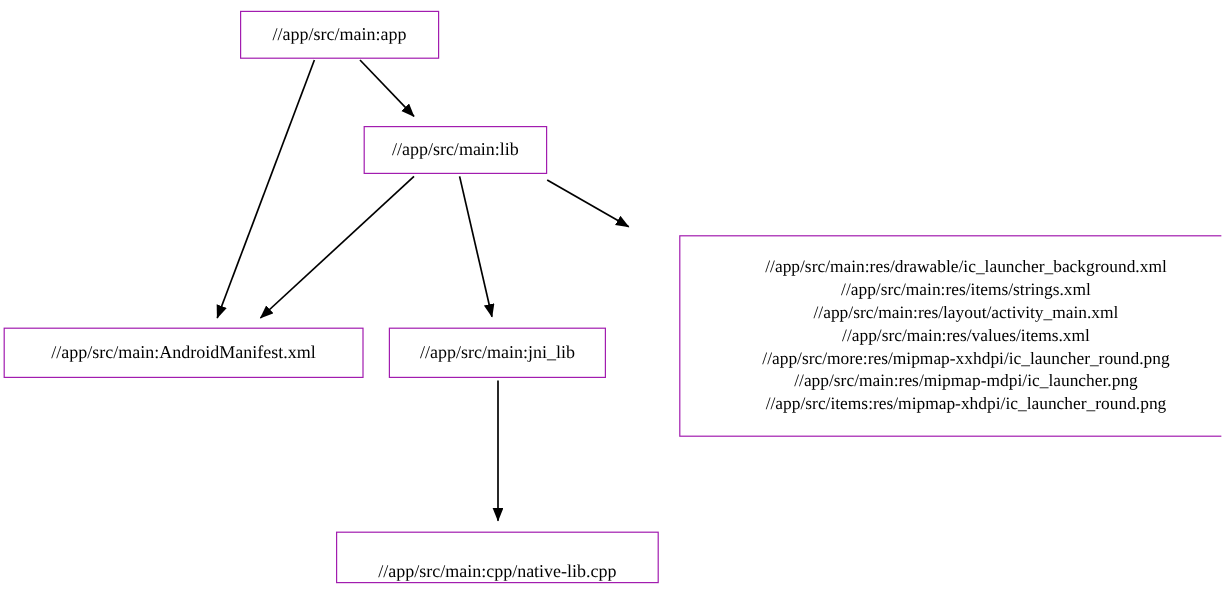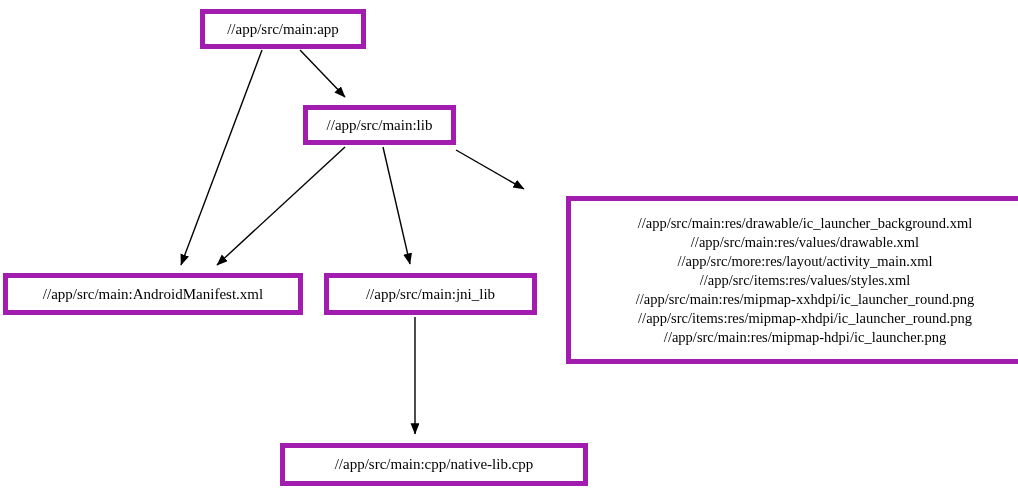--- a/index.html
+++ b/index.html
@@ -19,21 +19,21 @@
     position: absolute;
     left: 0;
     top: 0;
     width: 1018px;
     height: 496px;
     pointer-events: none;
   }
   .graph-node {
     position: absolute;
     box-sizing: border-box;
-    border: 5px solid #a21caf;
+    border: 1px solid #a21caf;
     background: #ffffff;
     display: flex;
     align-items: center;
     justify-content: center;
     text-align: center;
     color: #000000;
     font-family: "Liberation Serif", "DejaVu Serif", serif;
     font-size: 15px;
     line-height: 1.0;
     white-space: nowrap;
@@ -89,33 +89,33 @@
   </div>
 
   <div class="graph-node" style="left:3px; top:273px; width:300px; height:42px;">
     <span class="node-label">//app/src/main:AndroidManifest.xml</span>
   </div>
 
   <div class="graph-node" style="left:303px; top:105px; width:153px; height:40px;">
     <span class="node-label">//app/src/main:lib</span>
   </div>
 
-  <div class="graph-node" style="left:324px; top:273px; width:213px; height:42px;">
+  <div class="graph-node" style="left:324px; top:273px; width:181px; height:42px;">
     <span class="node-label">//app/src/main:jni_lib</span>
   </div>
 
   <div class="graph-node multiline" style="left:530px; top:196px; width:478px; height:168px;margin-left:36px;">
     <div class="node-label">
       <span class="node-line">//app/src/main:res/drawable/ic_launcher_background.xml</span>
-      <span class="node-line">//app/src/main:res/values/drawable.xml</span>
-      <span class="node-line">//app/src/more:res/layout/activity_main.xml</span>
-      <span class="node-line">//app/src/items:res/values/styles.xml</span>
-      <span class="node-line">//app/src/main:res/mipmap-xxhdpi/ic_launcher_round.png</span>
+      <span class="node-line">//app/src/main:res/items/strings.xml</span>
+      <span class="node-line">//app/src/main:res/layout/activity_main.xml</span>
+      <span class="node-line">//app/src/main:res/values/items.xml</span>
+      <span class="node-line">//app/src/more:res/mipmap-xxhdpi/ic_launcher_round.png</span>
+      <span class="node-line">//app/src/main:res/mipmap-mdpi/ic_launcher.png</span>
       <span class="node-line">//app/src/items:res/mipmap-xhdpi/ic_launcher_round.png</span>
-      <span class="node-line">//app/src/main:res/mipmap-hdpi/ic_launcher.png</span>
     </div>
   </div>
 
-  <div class="graph-node" style="left:280px; top:443px; width:308px; height:43px;">
+  <div class="graph-node" style="left:280px; top:443px; width:269px; height:43px;align-items:flex-end;">
     <span class="node-label">//app/src/main:cpp/native-lib.cpp</span>
   </div>
 
 </div>
 
 </body></html>

